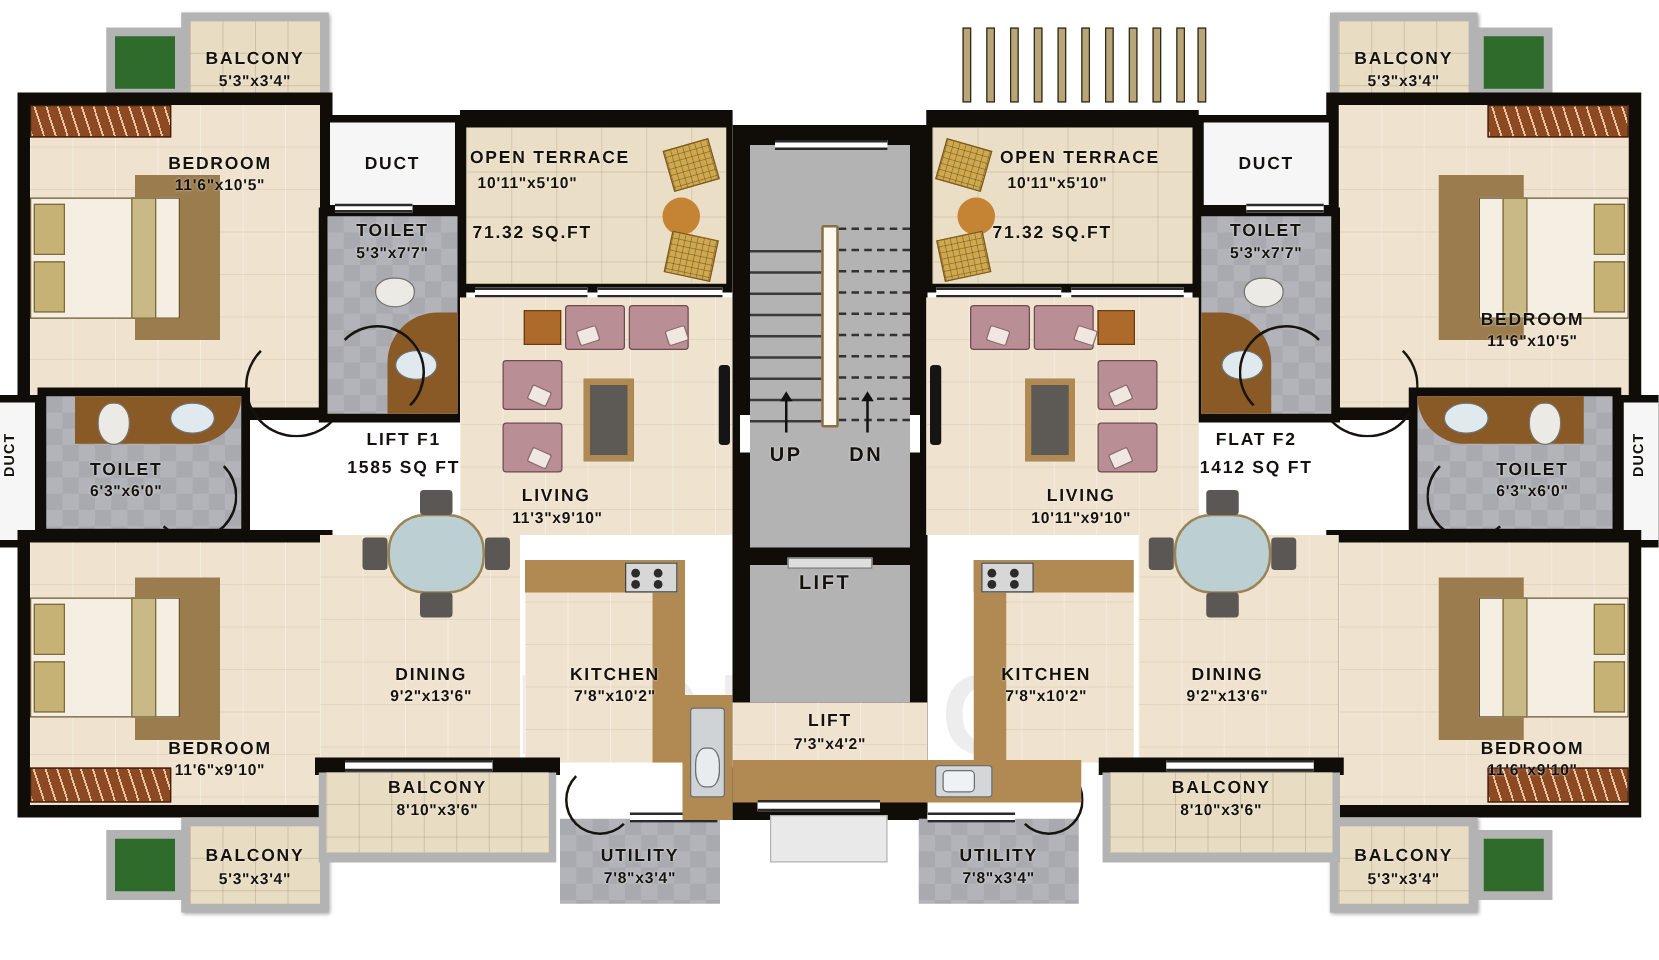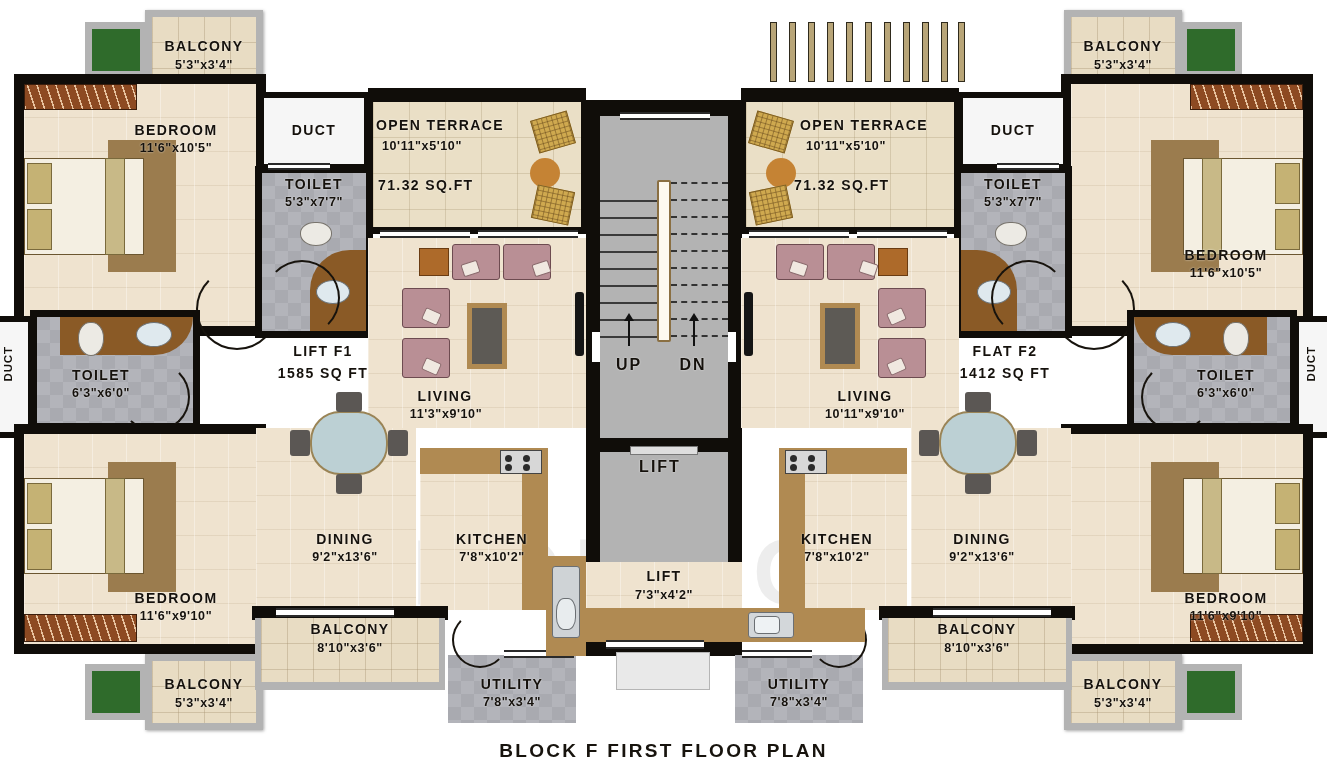--- a/index.html
+++ b/index.html
@@ -409,15 +409,14 @@
   <div class="abs tile" style="left:735px;top:655px;width:128px;height:68px;"></div>
   <div class="abs dwin" style="left:742px;top:650px;width:70px;height:8px;"></div>
   <div class="lbl l-name" style="left:735px;top:676px;width:128px;">UTILITY</div>
   <div class="lbl l-dim" style="left:735px;top:695px;width:128px;">7'8"x3'4"</div>
   <div class="door-arc" style="left:811px;top:612px;width:52px;height:52px;border-color:transparent;border-right-color:#17130d;border-bottom-color:#17130d;"></div>
 
   <div class="abs counter" style="left:741px;top:608px;width:124px;height:34px;"></div>
   <div class="abs" style="left:748px;top:612px;width:46px;height:26px;background:#d3d7da;border:1px solid #6b6f73;border-radius:3px;"></div>
   <div class="abs" style="left:754px;top:616px;width:26px;height:18px;background:#eef2f4;border:1px solid #6b6f73;border-radius:4px;"></div>
 
-  <div class="title">BLOCK F FIRST FLOOR PLAN</div>
 
 </div>
 
 </body></html>

